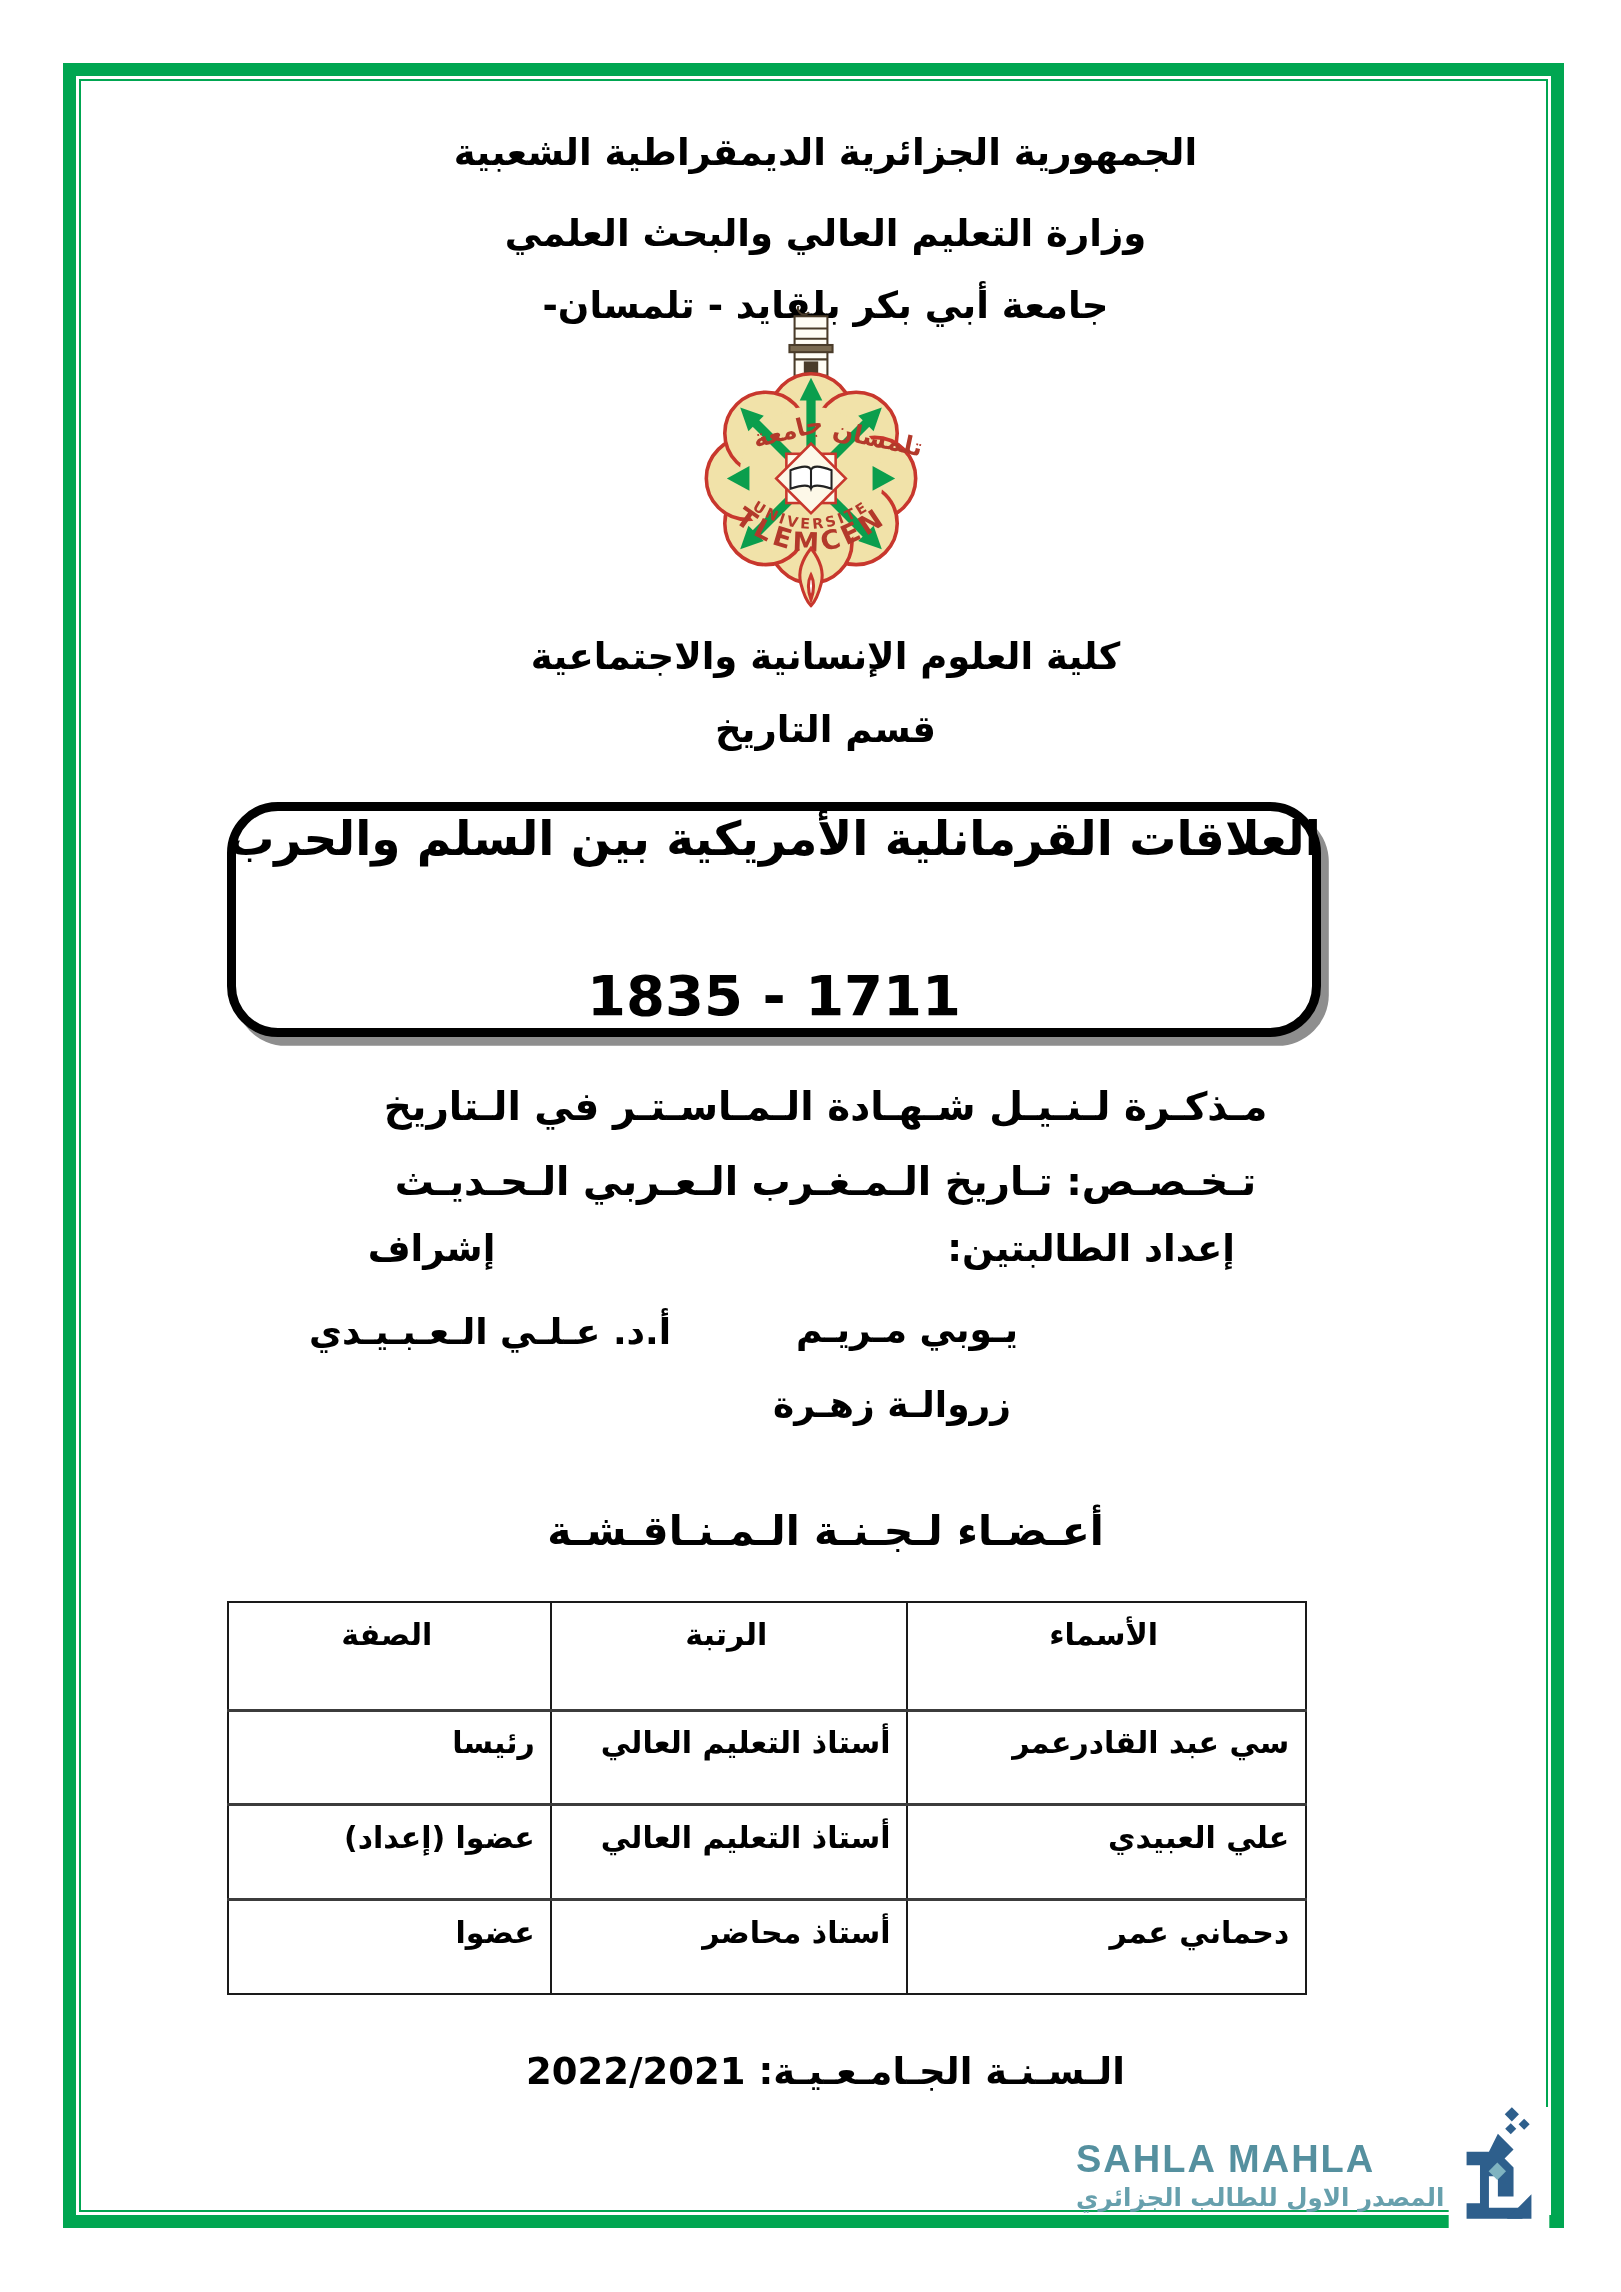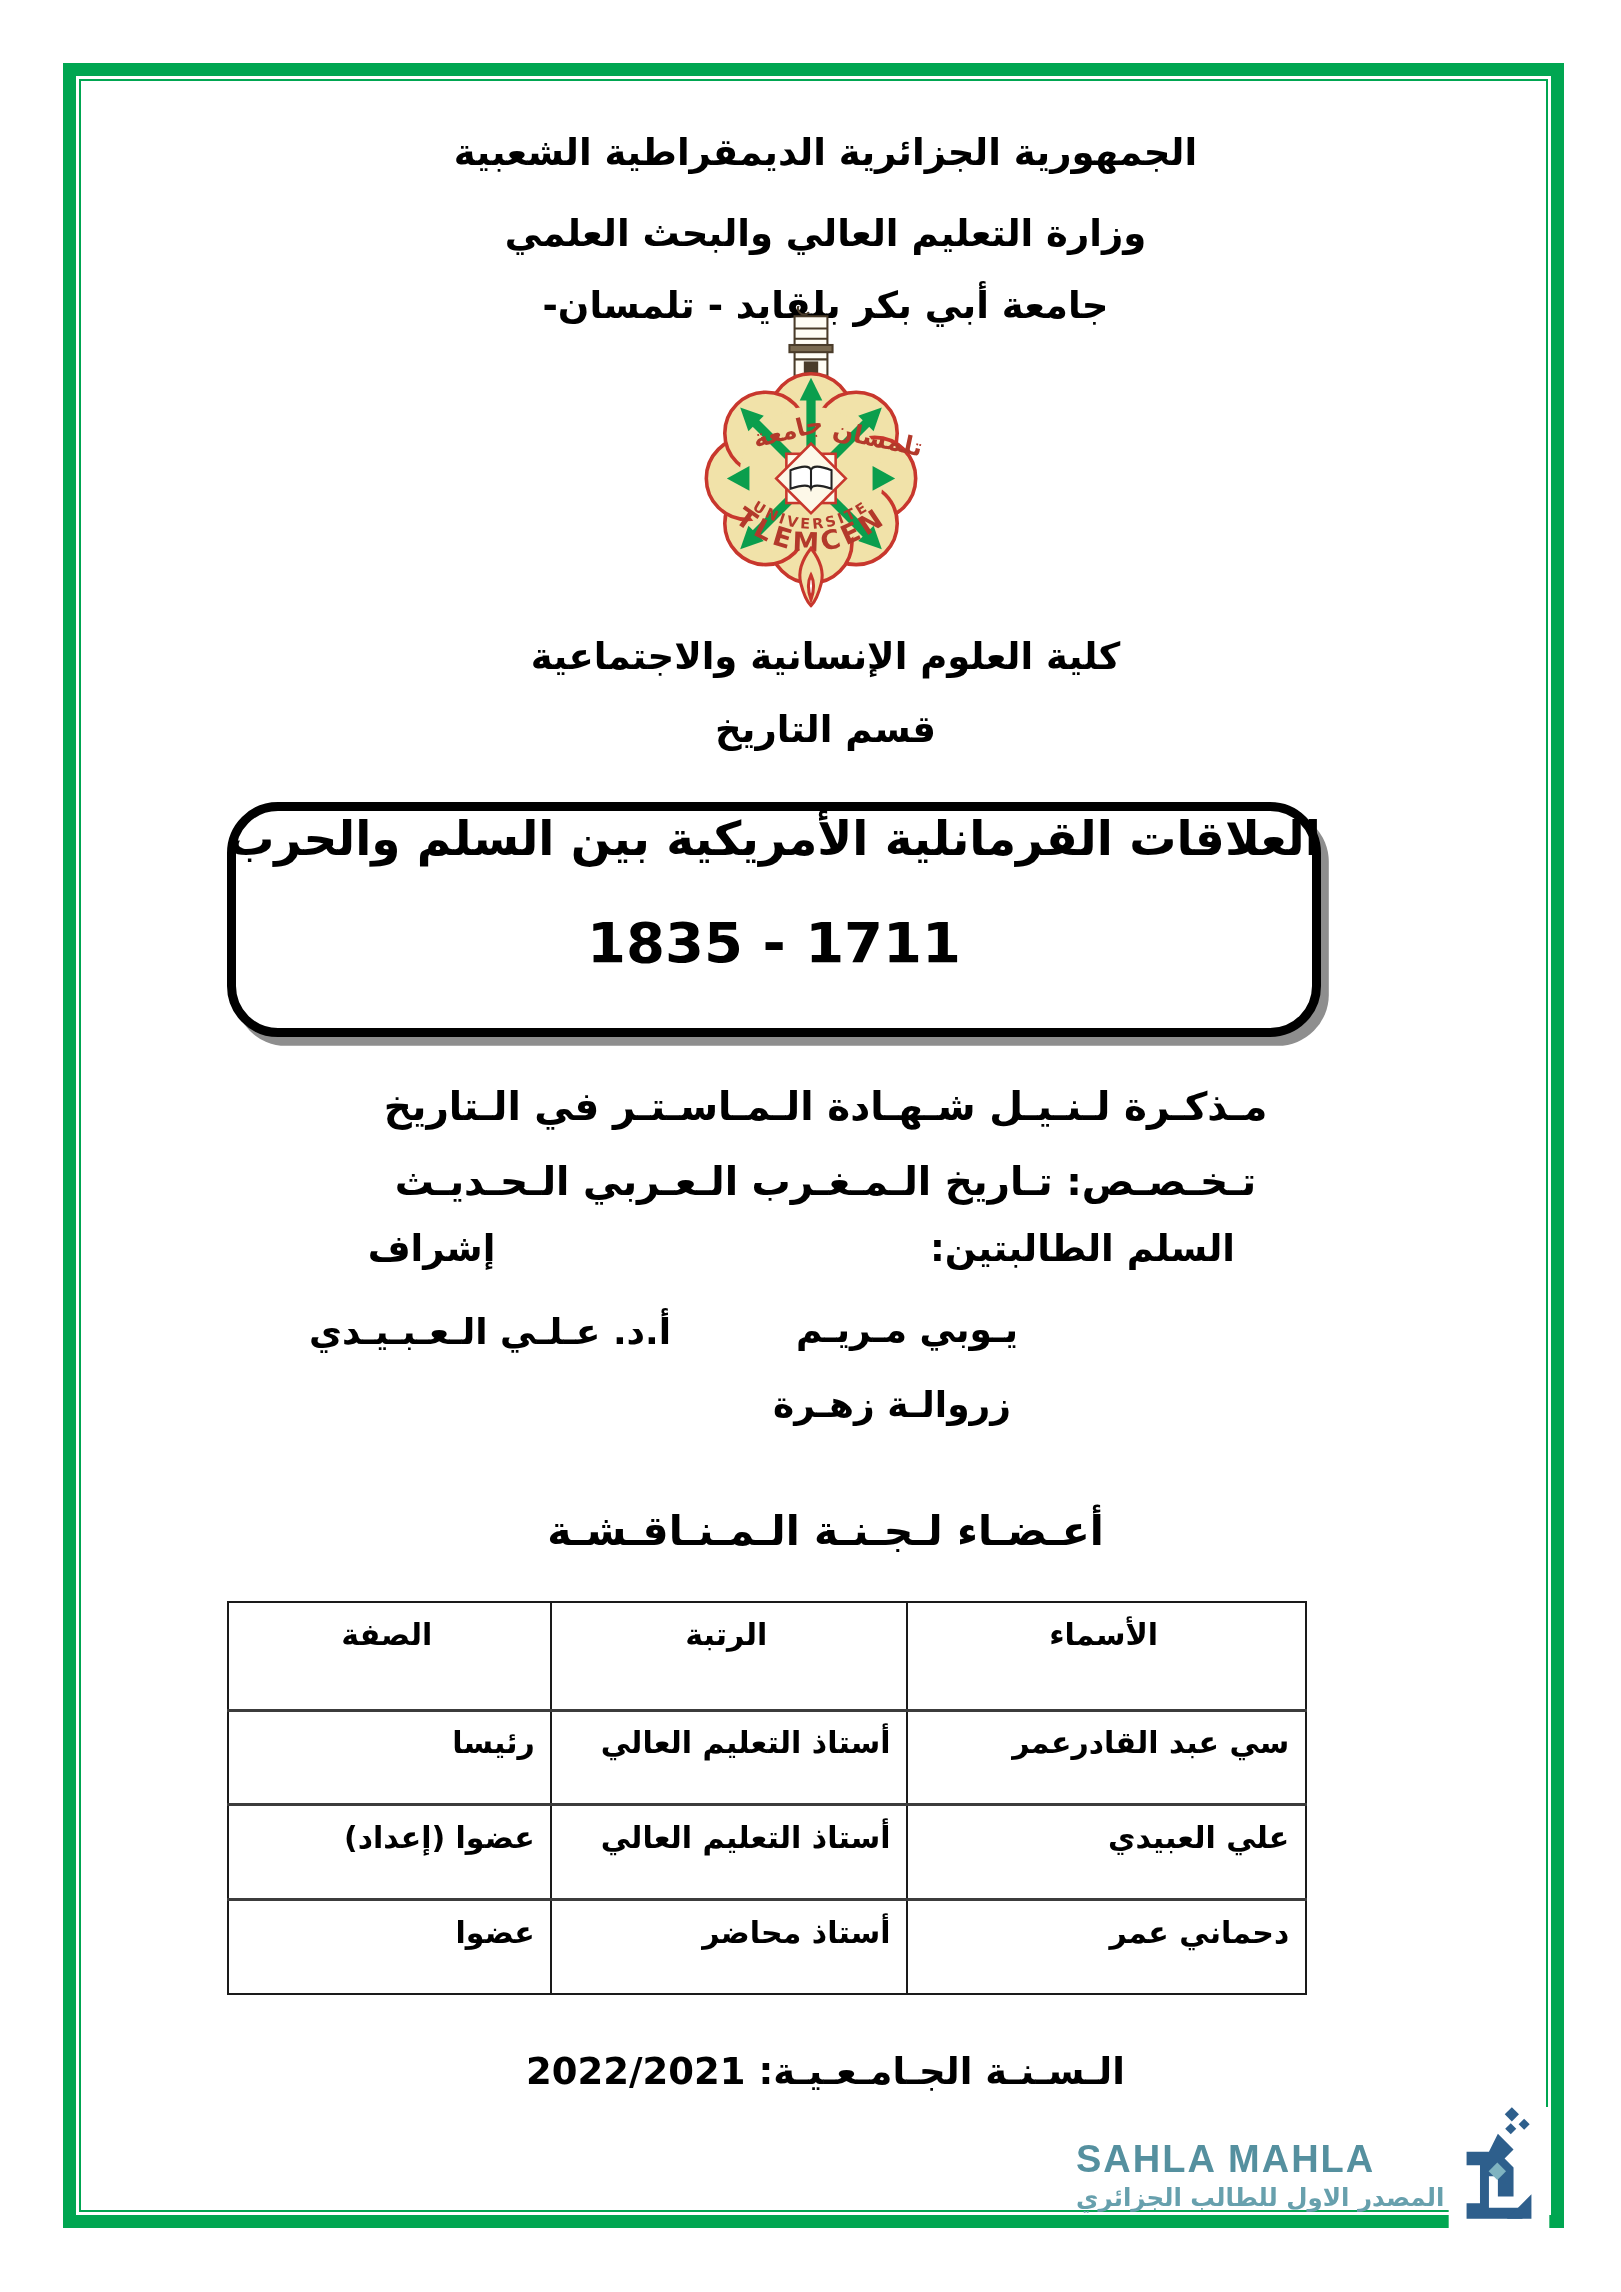--- a/index.html
+++ b/index.html
@@ -18,21 +18,21 @@
   
   .cline{position:absolute;left:15px;width:100%;text-align:center;direction:rtl;white-space:nowrap;}
   .h-line{font-size:37px;}
   
   .univ-logo{position:absolute;left:50%;transform:translateX(-50%);top:306px;}
   
   .title-box{
     position:absolute;left:227px;top:802px;width:1094px;height:235px;
     background:#fff;border:9.8px solid #000;border-radius:51px;
     box-shadow:7.8px 8.8px 0 #8e8e8e;
-    display:flex;flex-direction:column;align-items:center;justify-content:flex-start;
+    display:flex;flex-direction:column;align-items:center;justify-content:space-between;
     gap:44px;direction:rtl;box-sizing:border-box;
   }
   .title-main{font-size:47px;white-space:nowrap;}
   .title-years{font-size:56px;direction:rtl;}
   
   .abs{position:absolute;direction:rtl;white-space:nowrap;}
   
   .committee-table{
     position:absolute;left:227px;top:1601px;width:1080px;
     border-collapse:collapse;direction:rtl;table-layout:fixed;
@@ -146,21 +146,21 @@
   <div class="cline h-line" style="top:708px">قسم التاريخ</div>
 
   <div class="title-box">
     <div class="title-main">العلاقات القرمانلية الأمريكية بين السلم والحرب</div>
     <div class="title-years">1711 - 1835</div>
   </div>
 
   <div class="cline" style="top:1084px;font-size:39px">مـذكـرة لـنـيـل شـهـادة الـمـاسـتـر في الـتاريخ</div>
   <div class="cline" style="top:1159px;font-size:39px">تـخـصـص: تـاريخ الـمـغـرب الـعـربي الـحـديـث</div>
 
-  <div class="abs" style="top:1227px;left:980px;width:255px;text-align:center;font-size:37px">السلم الطالبتين:</div>
+  <div class="abs" style="top:1227px;left:980px;width:255px;text-align:center;font-size:37px">إعداد الطالبتين:</div>
   <div class="abs" style="top:1227px;left:353px;width:157px;text-align:center;font-size:37px">إشراف</div>
   <div class="abs" style="top:1309px;left:755px;width:304px;text-align:center;font-size:36px">يـوبي مـريـم</div>
   <div class="abs" style="top:1311px;left:284px;width:412px;text-align:center;font-size:36px">أ.د. عـلـي الـعـبـيـدي</div>
   <div class="abs" style="top:1384px;left:740px;width:304px;text-align:center;font-size:36px">زروالـة زهـرة</div>
 
   <div class="cline" style="top:1507px;font-size:41px">أعـضـاء لـجـنـة الـمـنـاقـشـة</div>
 
   <table class="committee-table" dir="rtl">
     <colgroup>
       <col class="col-names">

